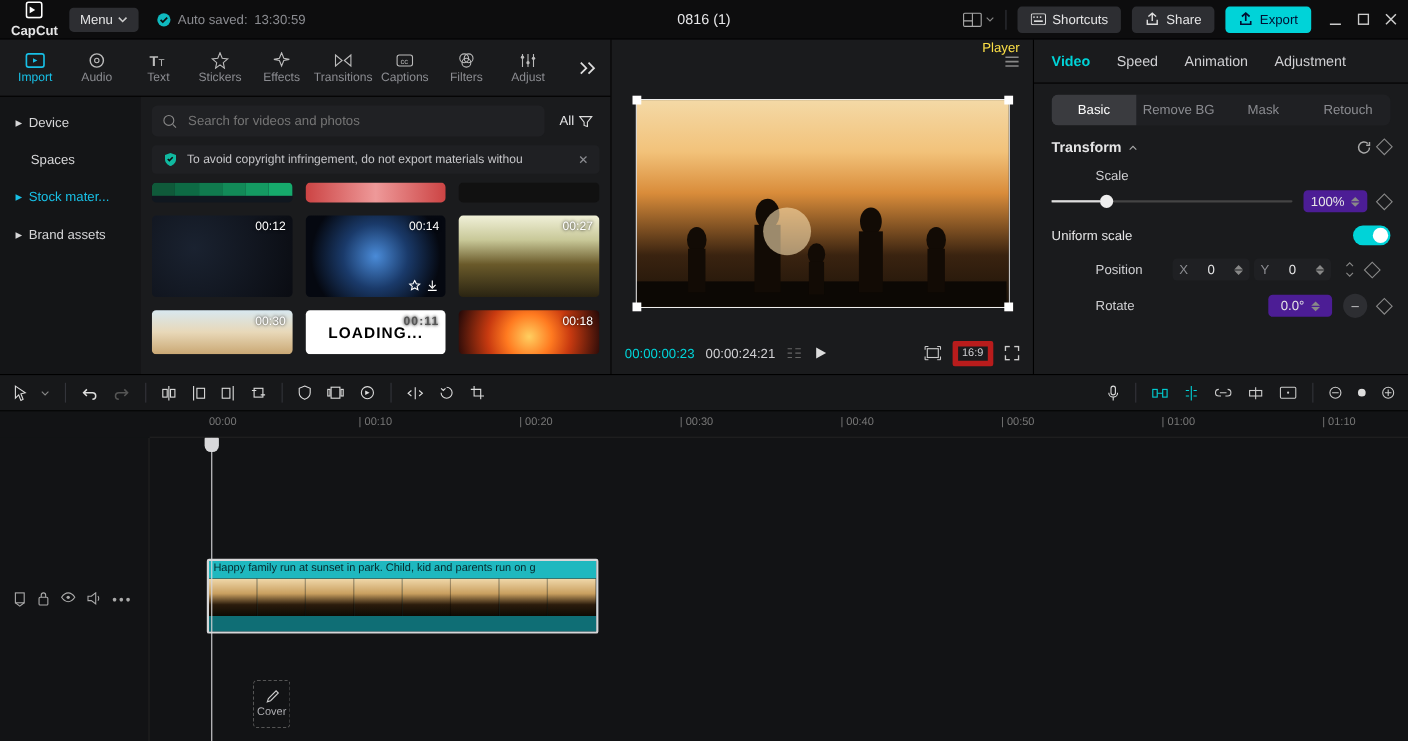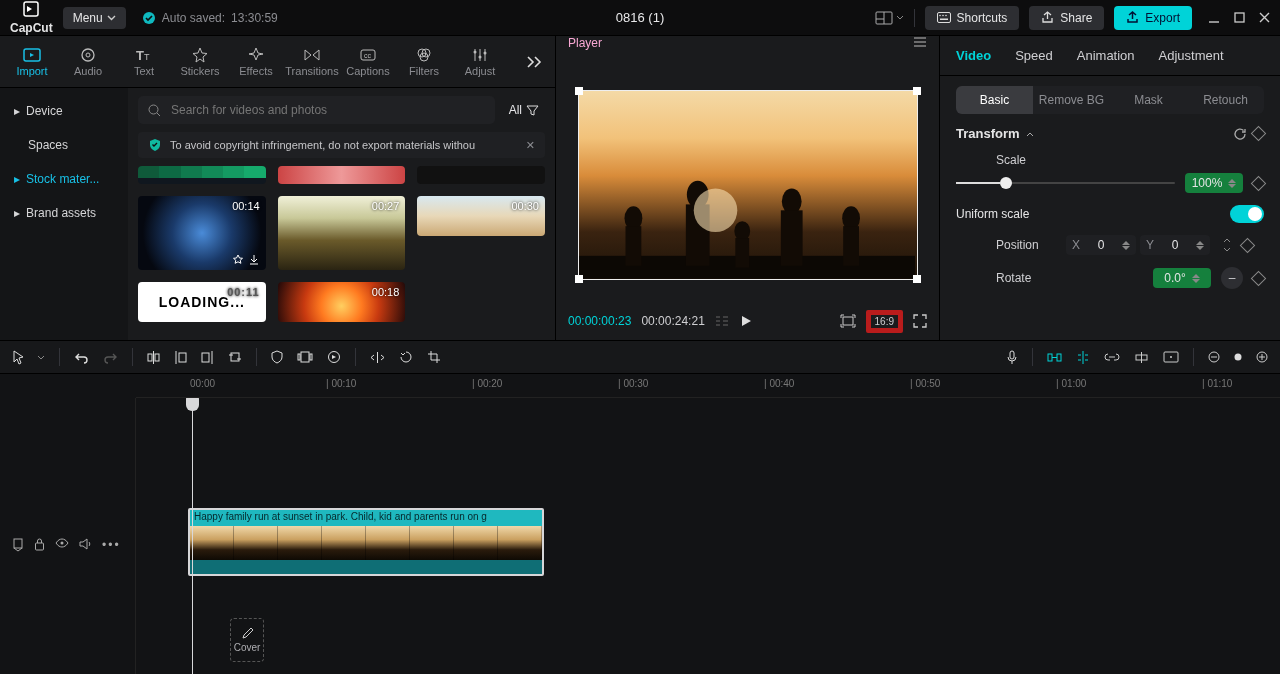--- a/index.html
+++ b/index.html
@@ -55,21 +55,21 @@
   .infobar{background:#1f2023;border-radius:4px;display:flex;align-items:center;padding:6px 10px;gap:8px;color:#c5c5c8;font-size:11px;}
   .infobar .close{margin-left:auto;color:var(--muted);cursor:pointer;}
   .grid{display:grid;grid-template-columns:repeat(3,1fr);gap:12px;overflow:hidden;}
   .thumb{position:relative;height:74px;border-radius:4px;overflow:hidden;background:#222;}
   .thumb .dur{position:absolute;top:4px;right:6px;font-size:11px;color:#fff;text-shadow:0 0 3px #000;}
   .thumb .icons{position:absolute;bottom:4px;right:6px;display:flex;gap:4px;}
   .tpart{position:absolute;top:0;left:0;height:12px;width:100%;display:flex;}
   .tpart span{flex:1;}
 
   
-  .player-head{height:32px;display:flex;align-items:flex-start;padding:0 12px;color:#f9a8d4;}
+  .player-head{height:32px;display:flex;align-items:flex-end;padding:0 12px;color:#fde047;flex-direction:column;}
   .player-head .menu{margin-left:auto;color:var(--muted);cursor:pointer;}
   .viewport{flex:1;display:flex;align-items:center;justify-content:center;padding:8px 12px;}
   .frame{position:relative;width:340px;height:190px;border:1px solid #eee;}
   .frame .handle{position:absolute;width:8px;height:8px;background:#fff;}
   .handle.tl{top:-4px;left:-4px;} .handle.tr{top:-4px;right:-4px;}
   .handle.bl{bottom:-4px;left:-4px;} .handle.br{bottom:-4px;right:-4px;}
   .sunset{position:absolute;inset:0;background:linear-gradient(to top,#1b1208 0%,#3a2310 25%,#d98c3a 55%,#f2c27a 75%,#f4d9a6 100%);}
   .sil{position:absolute;bottom:0;left:0;right:0;height:70%;}
   .player-ctrl{height:38px;display:flex;align-items:center;padding:0 12px;gap:10px;}
   .time-cur{color:var(--accent);} .time-tot{color:#cfcfd2;}
@@ -85,21 +85,21 @@
   .sub-tabs{display:flex;background:#1f2023;border-radius:6px;overflow:hidden;}
   .sub-tab{flex:1;text-align:center;padding:7px 0;color:var(--muted);cursor:pointer;font-size:12px;}
   .sub-tab.active{background:var(--tab-active);color:#fff;}
   .sec-title{display:flex;align-items:center;gap:6px;font-weight:600;font-size:13px;}
   .sec-title .spacer{flex:1;}
   .row{display:flex;align-items:center;gap:10px;}
   .lbl{width:60px;color:#cfcfd2;font-size:12px;margin-left:40px;}
   .slider{flex:1;height:2px;background:#444;position:relative;border-radius:2px;}
   .slider .fill{position:absolute;left:0;top:0;height:100%;background:#ddd;width:20%;}
   .slider .knob{position:absolute;top:-5px;left:20%;width:12px;height:12px;border-radius:50%;background:#eee;}
-  .numbox{display:flex;align-items:center;background:#15803d;border-radius:4px;padding:3px 6px;gap:6px;min-width:58px;justify-content:center;text-align:center;}
+  .numbox{display:flex;align-items:center;background:#4c1d95;border-radius:4px;padding:3px 6px;gap:6px;min-width:58px;justify-content:center;text-align:center;}
   .stepper{display:flex;flex-direction:column;gap:1px;}
   .stepper span{width:0;height:0;border-left:4px solid transparent;border-right:4px solid transparent;}
   .stepper .up{border-bottom:4px solid #888;} .stepper .dn{border-top:4px solid #888;}
   .diamond{width:11px;height:11px;border:1px solid #888;transform:rotate(45deg);cursor:pointer;}
   .toggle{width:34px;height:18px;border-radius:9px;background:var(--accent);position:relative;cursor:pointer;}
   .toggle .dot{position:absolute;right:2px;top:2px;width:14px;height:14px;border-radius:50%;background:#fff;}
   .xy{display:flex;align-items:center;gap:4px;}
   .xy .ax{background:#1f2023;border-radius:4px;padding:3px 6px;display:flex;align-items:center;gap:8px;}
   .circle-btn{width:22px;height:22px;border-radius:50%;background:#2d2e32;display:flex;align-items:center;justify-content:center;color:#cfcfd2;cursor:pointer;}
 
@@ -335,20 +335,23 @@
                 <span style="background:#0d6a44"></span>
                 <span style="background:#107a4e"></span>
                 <span style="background:#128a58"></span>
                 <span style="background:#149a62"></span>
                 <span style="background:#16aa6c"></span>
               </div>
           </div>
           <div class="thumb" style="height:18px;background:linear-gradient(90deg,#c44,#e99,#c44)"></div>
           <div class="thumb" style="height:18px;background:#111"></div>
 
+          <div class="thumb" style="background:radial-gradient(circle at 30% 40%,#1a2230,#0a0c12)">
+            <span class="dur">00:12</span>
+          </div>
           <div class="thumb" style="background:radial-gradient(circle at 50% 50%,#4a8bd8 0%,#1a3a6a 40%,#050810 80%)">
             <span class="dur">00:14</span>
             <div class="icons">
               <svg width="12" height="12">
                   <path d="M6 1l1.5 3 3 .3-2.3 2 .7 3L6 7.8 3.1 9.3l.7-3L1.5 4.3l3-.3z" fill="none" stroke="#fff"></path>
                 </svg>
               <svg width="12" height="12">
                   <path d="M6 1v6M3 5l3 3 3-3M2 10h8" stroke="#fff" fill="none"></path>
                 </svg>
             </div>

